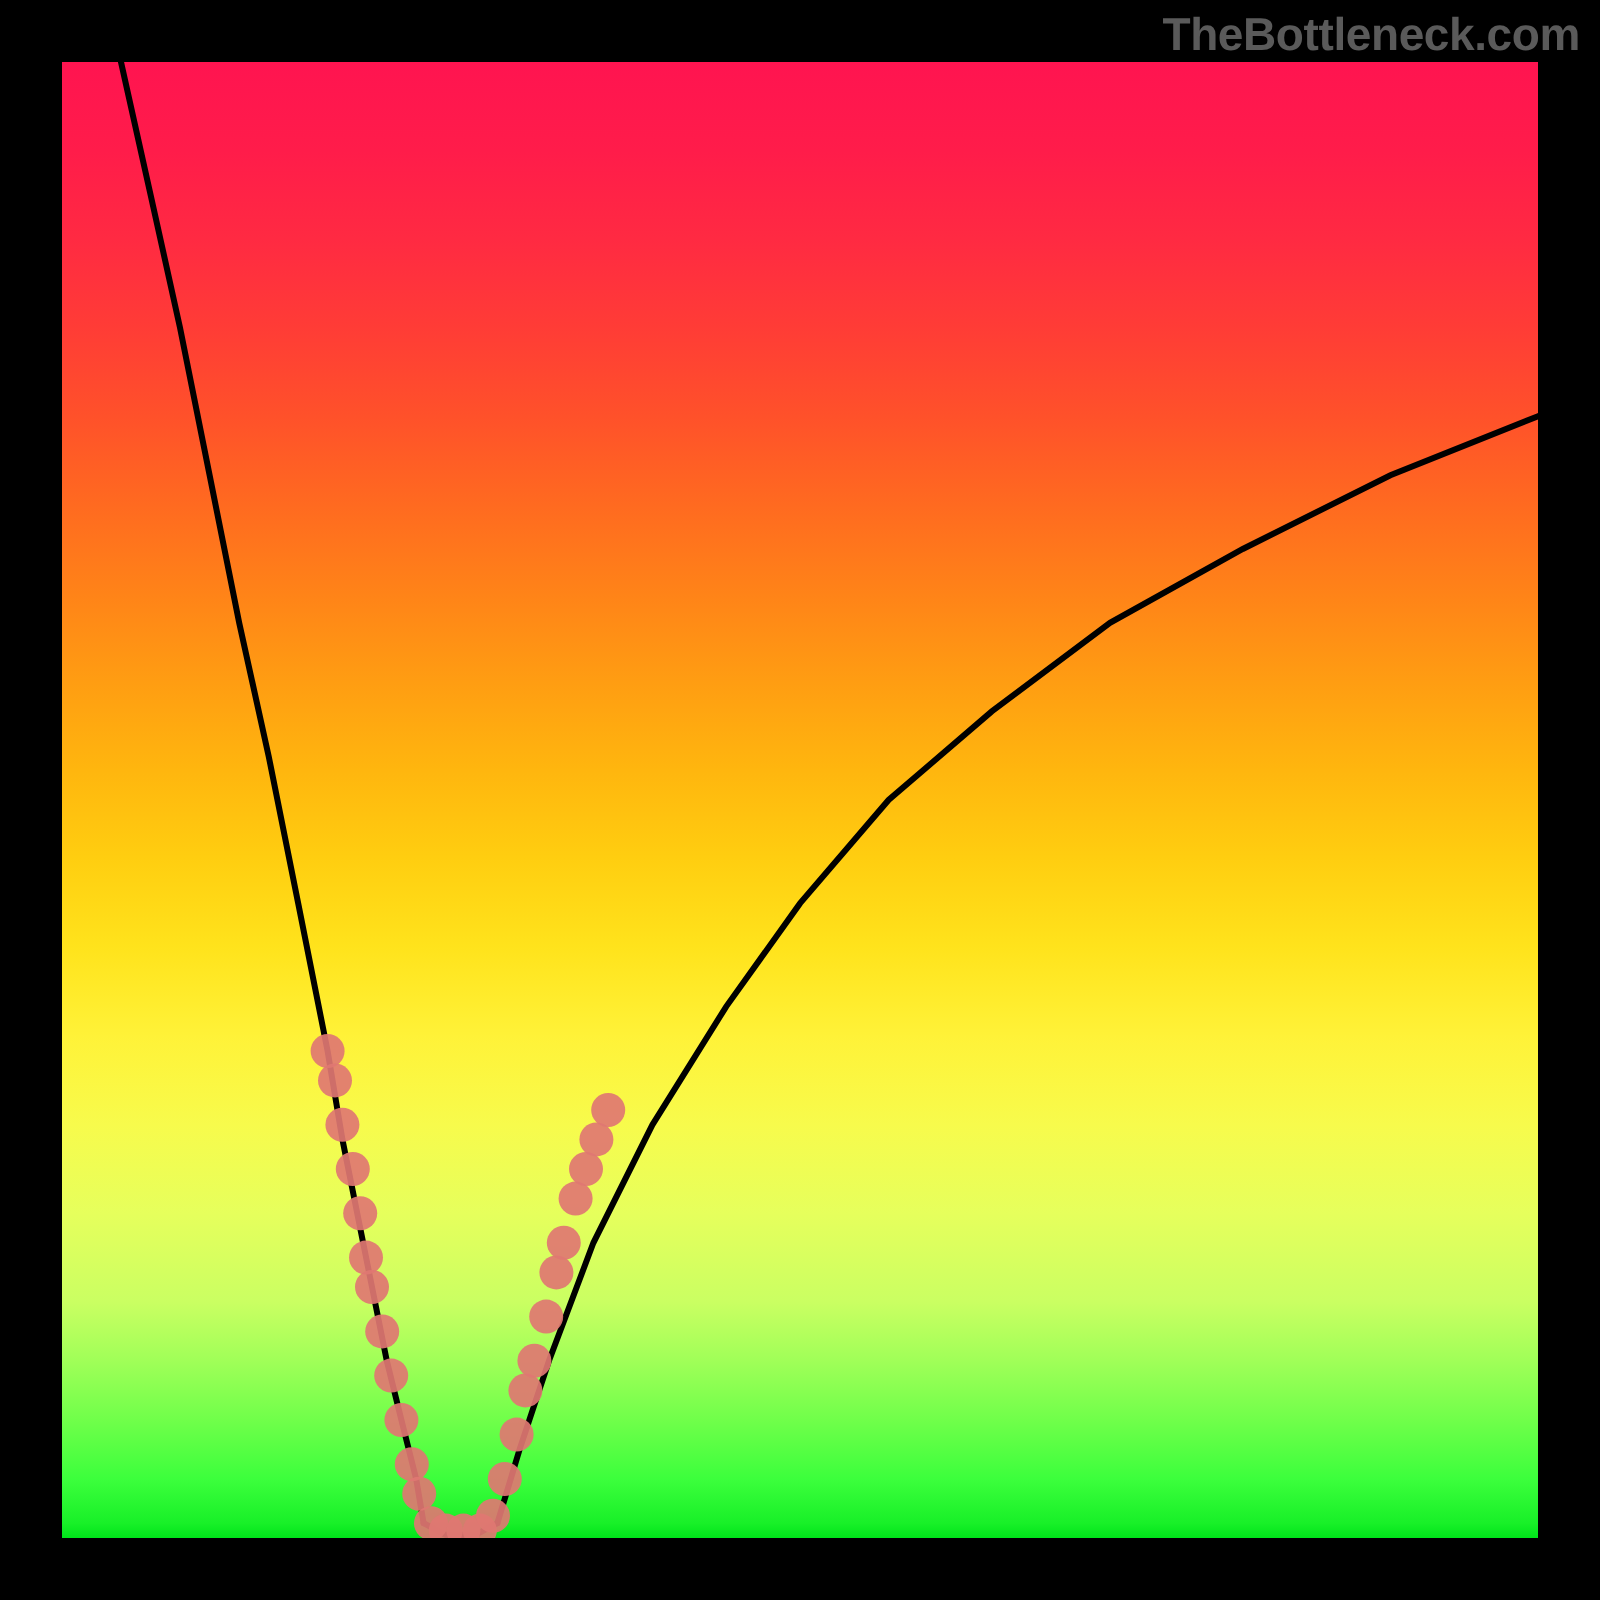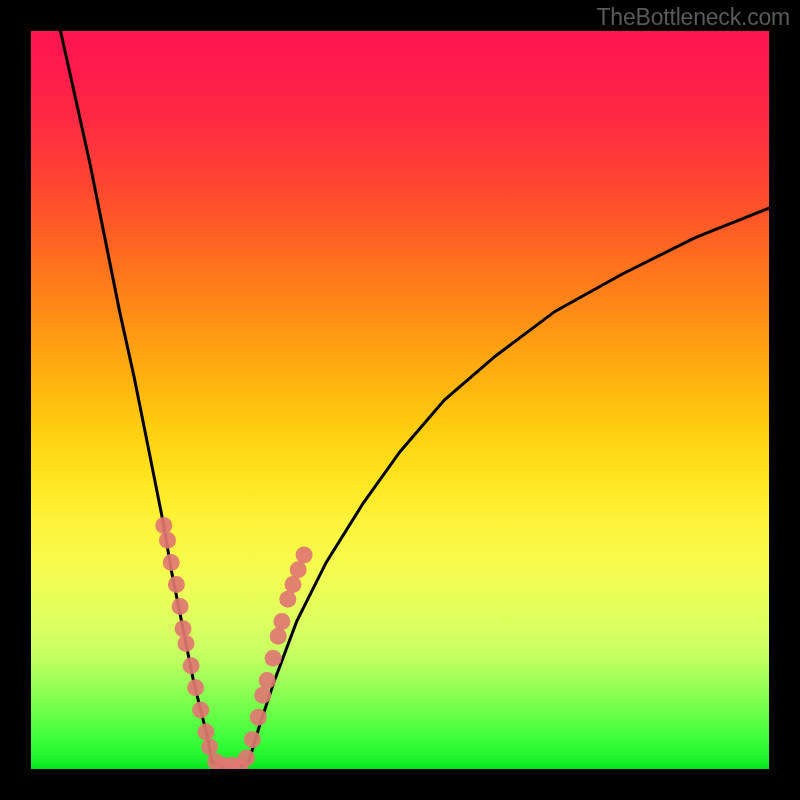--- a/index.html
+++ b/index.html
@@ -48,21 +48,21 @@
       #18f028 99%,
       #00e41a 100%
     );
   }
   .watermark {
     position: absolute;
     top: 4px;
     right: 10px;
     color: #5a5a5a;
     font-size: 23px;
-    font-weight: 400;
+    font-weight: 700;
     letter-spacing: -0.2px;
     text-align: center;
   }
   svg.curves {
     position: absolute;
     left: 0;
     top: 0;
     width: 738px;
     height: 738px;
   }

